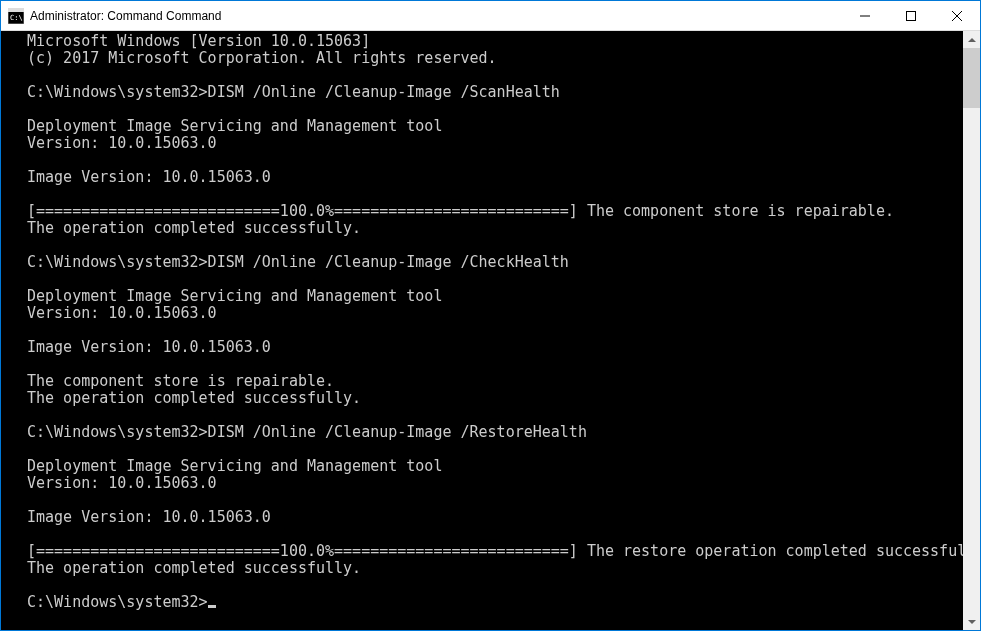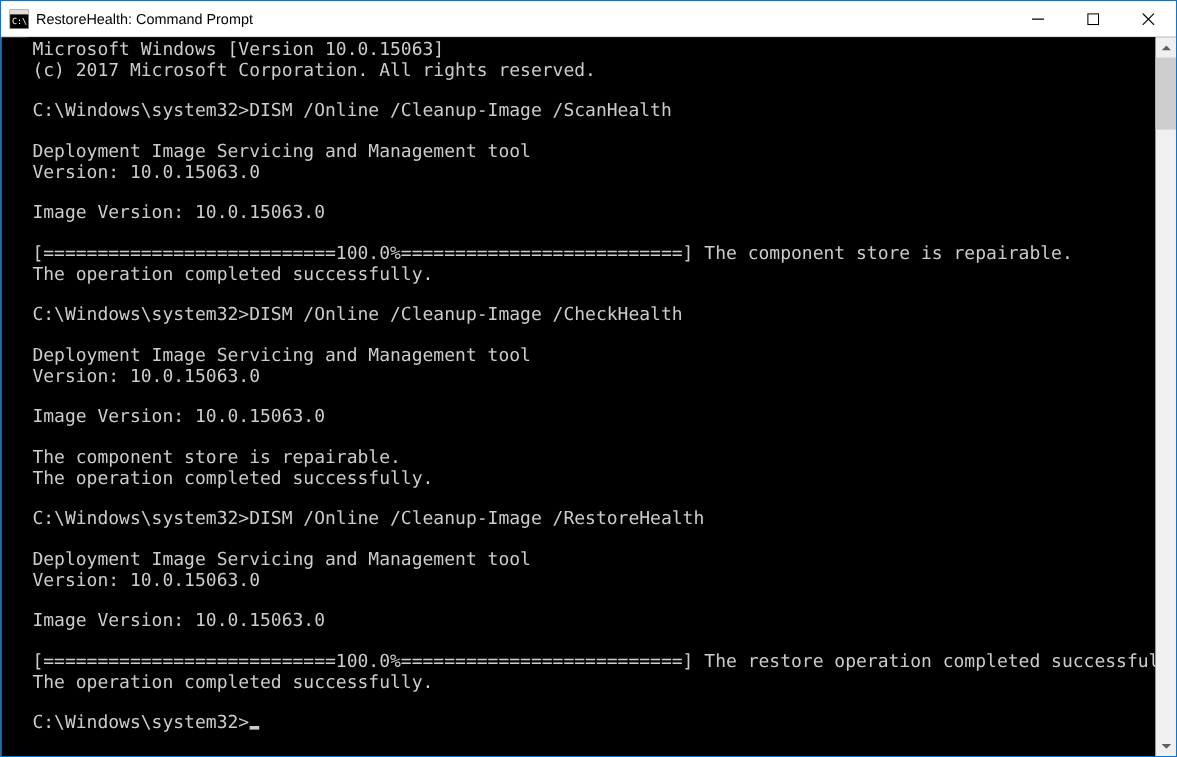--- a/index.html
+++ b/index.html
@@ -113,21 +113,21 @@
 <body>
 
 <div class="titlebar">
   <span class="titlebar-icon">
     <svg viewBox="0 0 16 16">
       <rect x="0" y="0" width="16" height="16" fill="#000" stroke="#888" stroke-width="1"></rect>
       <rect x="0" y="0" width="16" height="4" fill="#ddd"></rect>
       <text x="2" y="12" font-size="7" fill="#fff" font-family="monospace">C:\</text>
     </svg>
   </span>
-  <span class="titlebar-title">RestoreHealth: Command Prompt</span>
+  <span class="titlebar-title">Administrator: Command Command</span>
   <div class="window-controls">
     <div class="window-control">
       <svg viewBox="0 0 10 10">
           <line x1="0" y1="5" x2="10" y2="5" stroke="#000" stroke-width="1"></line>
         </svg>
     </div>
     <div class="window-control">
       <svg viewBox="0 0 10 10">
           <rect x="0.5" y="0.5" width="9" height="9" fill="none" stroke="#000" stroke-width="1"></rect>
         </svg>

